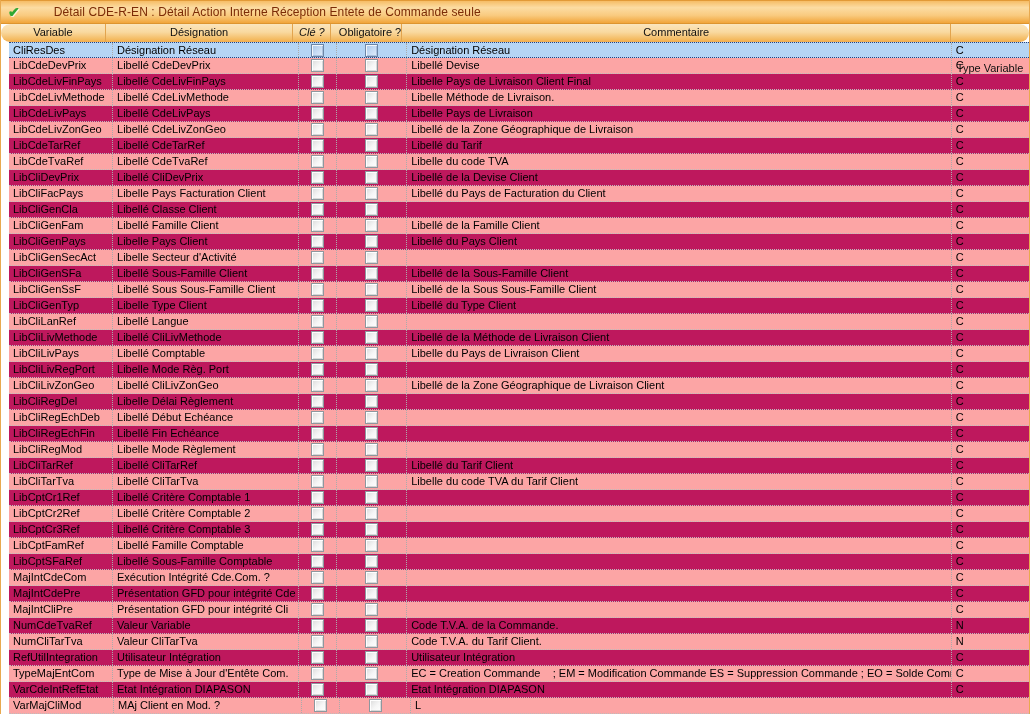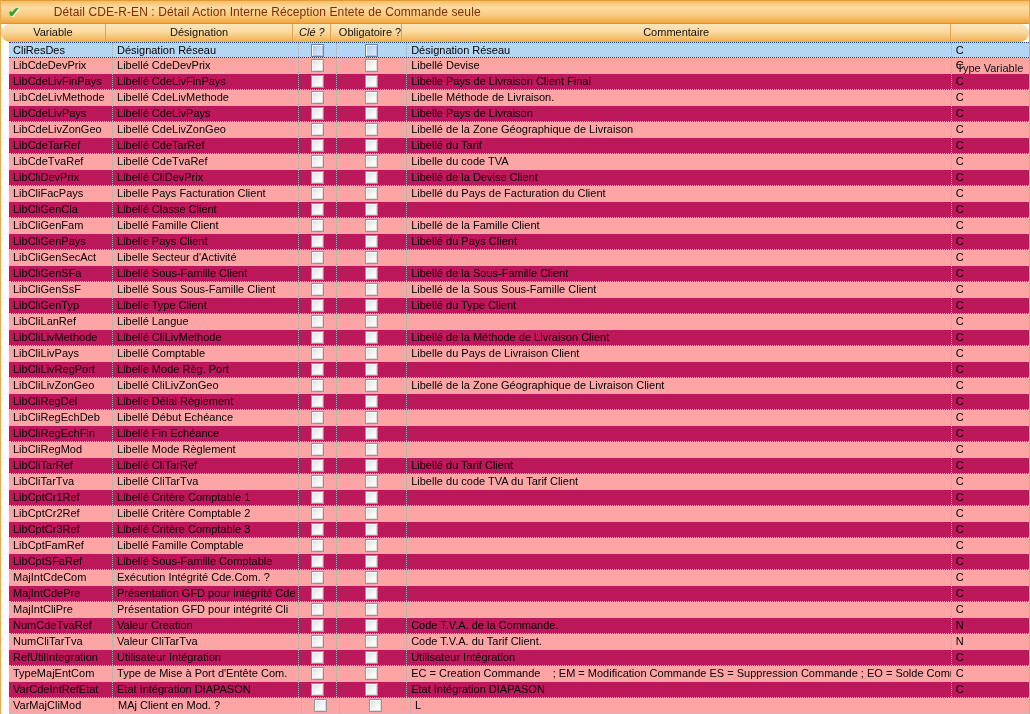--- a/index.html
+++ b/index.html
@@ -353,21 +353,21 @@
       <div class="row alt">
         <div class="cell col-variable">MajIntCliPre</div>
         <div class="cell col-designation">Présentation GFD pour intégrité Cli</div>
         <div class="cell cb-cell col-cle"><span class="cb"></span></div>
         <div class="cell cb-cell col-oblig"><span class="cb"></span></div>
         <div class="cell col-comment"></div>
         <div class="cell col-type">C</div>
       </div>
       <div class="row">
         <div class="cell col-variable">NumCdeTvaRef</div>
-        <div class="cell col-designation">Valeur Creation</div>
+        <div class="cell col-designation">Valeur Variable</div>
         <div class="cell cb-cell col-cle"><span class="cb"></span></div>
         <div class="cell cb-cell col-oblig"><span class="cb"></span></div>
         <div class="cell col-comment">Code T.V.A. de la Commande.</div>
         <div class="cell col-type">N</div>
       </div>
       <div class="row alt">
         <div class="cell col-variable">NumCliTarTva</div>
         <div class="cell col-designation">Valeur CliTarTva</div>
         <div class="cell cb-cell col-cle"><span class="cb"></span></div>
         <div class="cell cb-cell col-oblig"><span class="cb"></span></div>
@@ -377,21 +377,21 @@
       <div class="row">
         <div class="cell col-variable">RefUtilIntegration</div>
         <div class="cell col-designation">Utilisateur Intégration</div>
         <div class="cell cb-cell col-cle"><span class="cb"></span></div>
         <div class="cell cb-cell col-oblig"><span class="cb"></span></div>
         <div class="cell col-comment">Utilisateur Intégration</div>
         <div class="cell col-type">C</div>
       </div>
       <div class="row alt">
         <div class="cell col-variable">TypeMajEntCom</div>
-        <div class="cell col-designation">Type de Mise à Port d'Entête Com.</div>
+        <div class="cell col-designation">Type de Mise à Jour d'Entête Com.</div>
         <div class="cell cb-cell col-cle"><span class="cb"></span></div>
         <div class="cell cb-cell col-oblig"><span class="cb"></span></div>
         <div class="cell col-comment">EC = Creation Commande    ; EM = Modification Commande ES = Suppression Commande ; EO = Solde Comman</div>
         <div class="cell col-type">C</div>
       </div>
       <div class="row">
         <div class="cell col-variable">VarCdeIntRefEtat</div>
         <div class="cell col-designation">Etat Intégration DIAPASON</div>
         <div class="cell cb-cell col-cle"><span class="cb"></span></div>
         <div class="cell cb-cell col-oblig"><span class="cb"></span></div>

